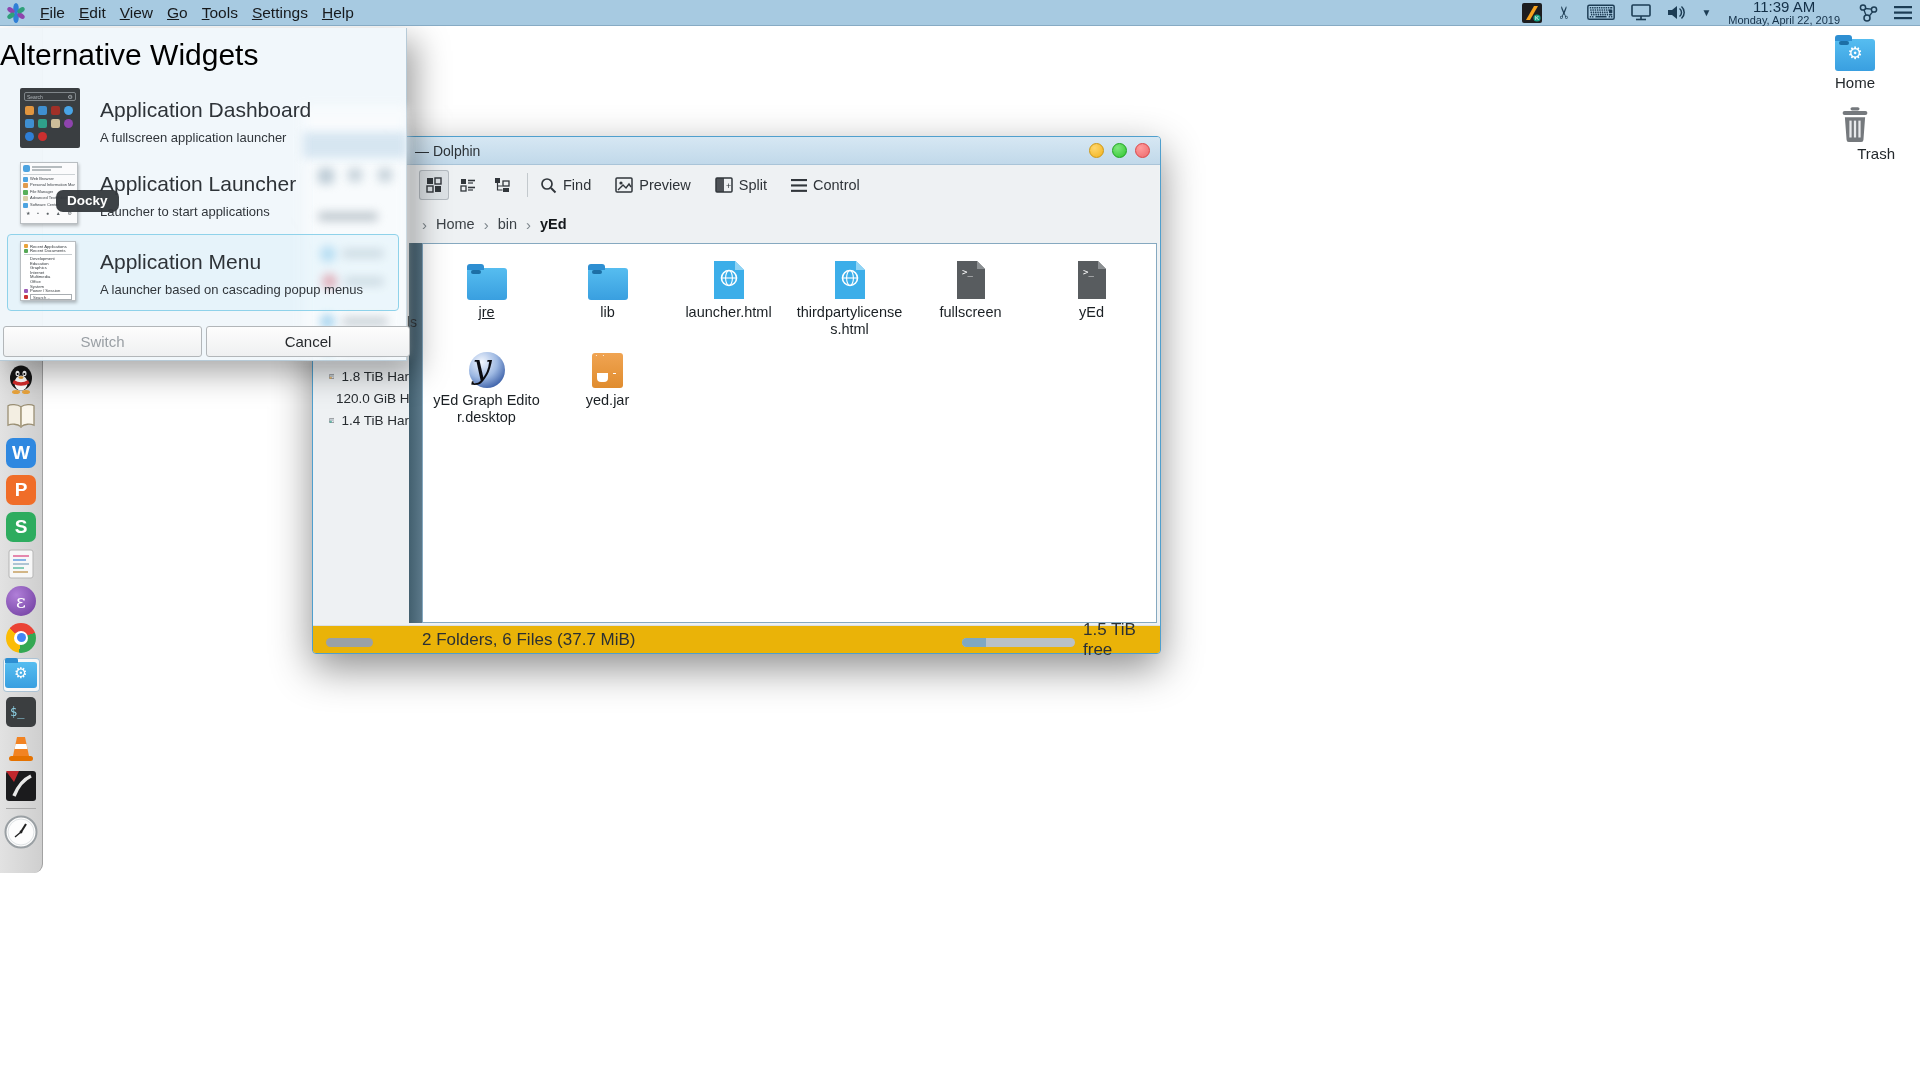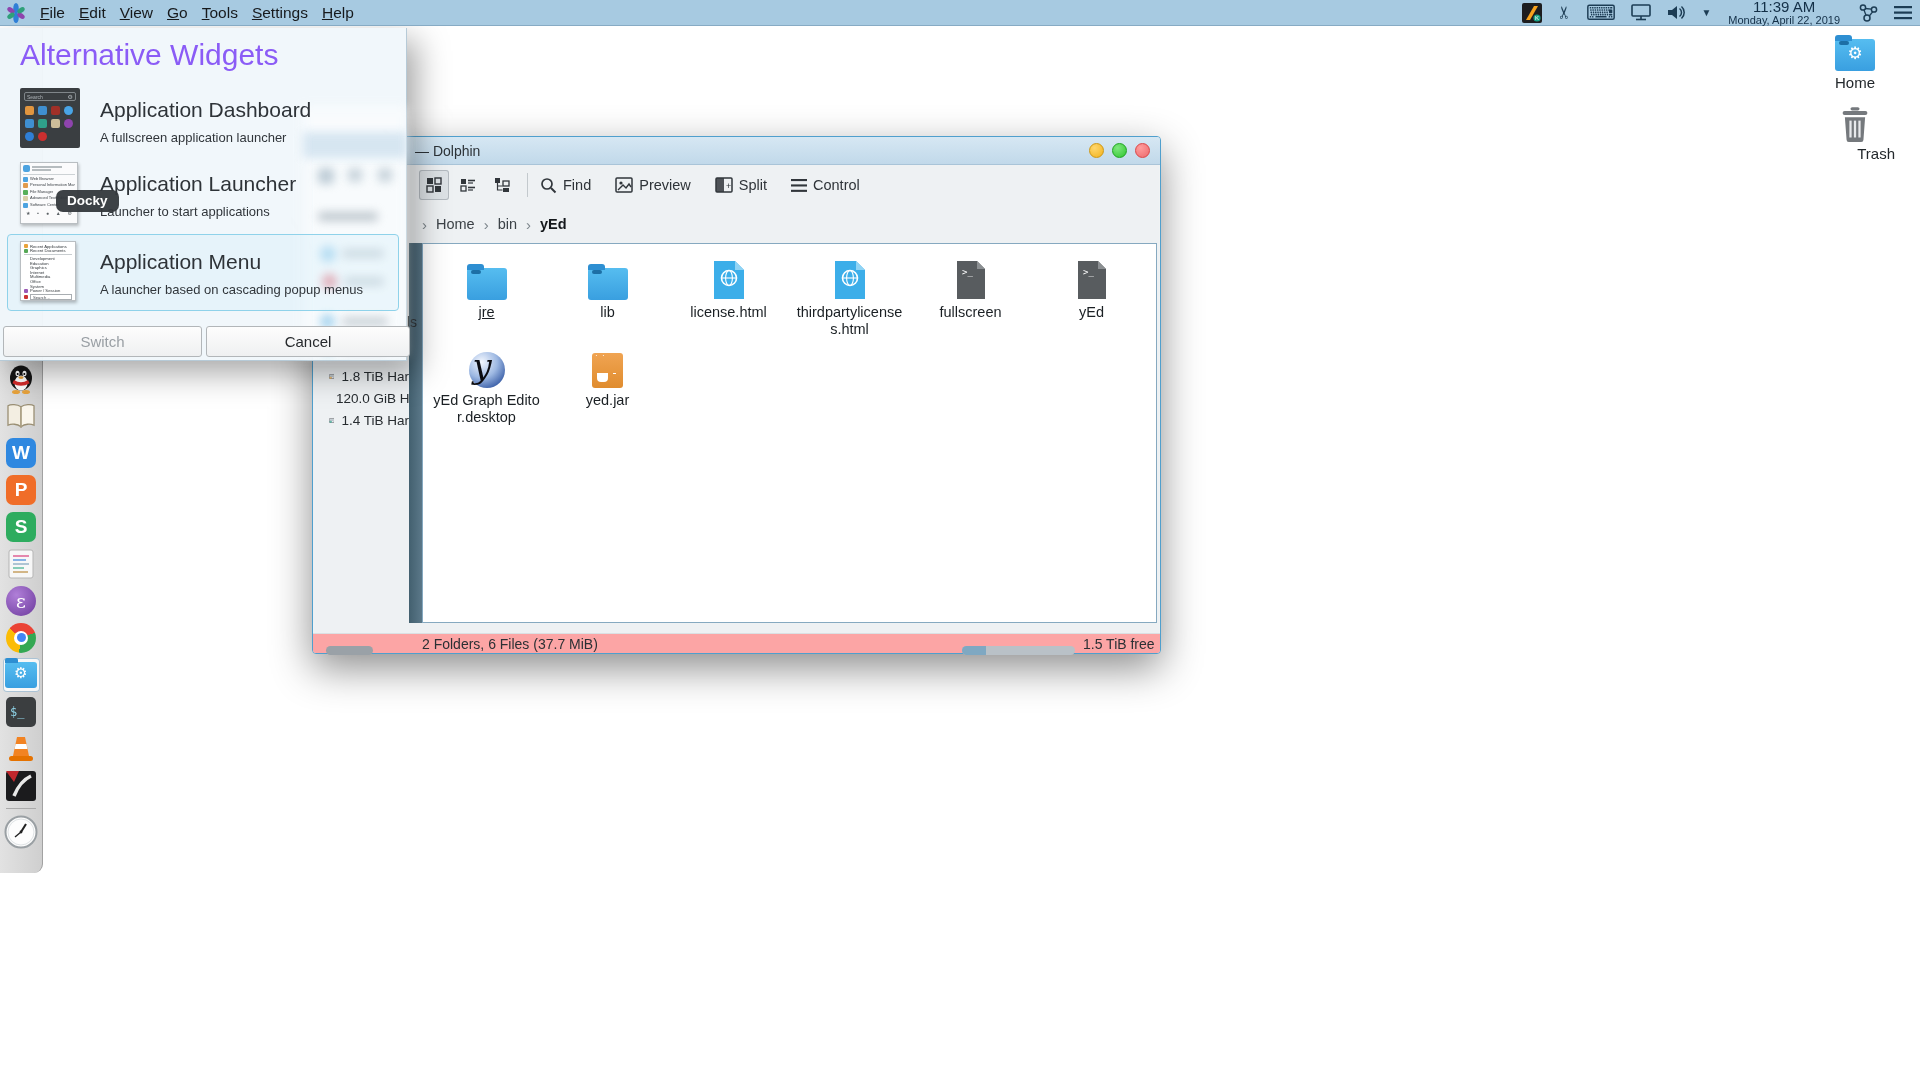--- a/index.html
+++ b/index.html
@@ -101,35 +101,35 @@
   .fname { font-size:14.5px; color:#1b2024; line-height:1.15; margin:4px auto 0; max-width:114px; word-break:break-all; }
   .fname.u { text-decoration:underline; }
   .yed-sphere { width:36px; height:36px; border-radius:50%; position:relative;
     background:radial-gradient(circle at 35% 28%,#f4f8ff,#9db8e2 45%,#3c60a8 80%,#203e78); }
   .yed-sphere span { position:absolute; left:4px; top:-6px; font-family:"DejaVu Serif","Liberation Serif",serif;
     font-style:italic; font-size:34px; color:#0b0b10; }
   .jar-icon { width:31px; height:35px; background:linear-gradient(#f0a452,#e08c2e); border-radius:3px; position:relative; }
   .jar-icon::before { content:"· ·"; position:absolute; left:3px; top:-2px; color:#fff; font-size:8px; letter-spacing:1px; }
   .jar-icon::after { content:""; position:absolute; left:5px; bottom:6px; width:11px; height:9px;
     background:#fff; border-radius:0 0 4px 4px; box-shadow:12px -4px 0 -4px #fff; }
-  #statusbar { position:absolute; left:0; bottom:0; right:0; height:20px; border-top:1px solid #dbe0e3;
-    display:flex; align-items:center; font-size:14px; color:#2b3034; border-radius:0 0 3px 3px; background:#fca5a5; }
+  #statusbar { position:absolute; left:0; bottom:0; right:0; height:28px; border-top:1px solid #dbe0e3;
+    display:flex; align-items:center; font-size:17px; color:#2b3034; border-radius:0 0 3px 3px; background:#eab308; }
   .zoom-pill { position:absolute; left:13px; top:12px; width:47px; height:9px; background:#9aa1a7; border-radius:5px; }
   #statusbar .stext { position:absolute; left:109px; }
   .capbar { position:absolute; left:649px; top:12px; width:113px; height:9px; background:#b9c1c7; border-radius:5px; }
   .capbar .fill { width:24px; height:9px; background:#7fa8c2; border-radius:5px 0 0 5px; }
   #statusbar .free { position:absolute; left:770px; }
   #ls-frag { position:absolute; left:407px; top:314px; z-index:6; font-size:14px; color:#2b3034; }
 
   
   #dialog { position:absolute; left:0; top:28px; width:407px; height:333px; z-index:10;
     background:rgba(241,247,251,.97); border-right:1px solid #b6cad7; border-bottom:1px solid #b6cad7;
     box-shadow:10px 12px 30px rgba(0,0,0,.35); }
   .smudge { position:absolute; filter:blur(5px); opacity:.65; pointer-events:none; }
-  #dlg-title { position:absolute; left:20px; top:10px; font-size:30px; color:#8b5cf6; }
+  #dlg-title { position:absolute; left:0; top:10px; font-size:30px; color:#000000; }
   .dlg-item-title { position:absolute; left:100px; font-size:21px; color:#2e3338; }
   .dlg-item-desc { position:absolute; left:100px; font-size:13px; color:#31363b; }
   .sel-box { position:absolute; left:7px; top:206px; width:392px; height:77px; border:1px solid #8fd2ea;
     border-radius:4px; background:rgba(213,238,249,.35); }
   .thumb { position:absolute; left:20px; }
   #thumb1 { top:60px; width:60px; height:60px; background:#3a3e41; border-radius:2px; padding:4px; }
   .t1-search { height:9px; border:1px solid #80868a; border-radius:2px; display:flex; align-items:center;
     justify-content:space-between; padding:0 2px; color:#aeb4b8; font-size:5px; }
   .t1-gear { font-size:6px; color:#aeb4b8; }
   .t1-grid { display:flex; flex-wrap:wrap; gap:4px; margin-top:5px; padding:0 1px; }
@@ -447,21 +447,21 @@
       <div class="fcell">
         <div class="ficon-box">
           <svg width="34" height="40" viewBox="0 0 34 40">
             <path d="M2 1 h21 l9 9 v29 h-30 z" fill="#3caee9"></path>
               <path d="M23 1 l9 9 h-9 z" fill="#90d4f5"></path>
             <circle cx="17" cy="18" r="7.5" fill="none" stroke="#fff" stroke-width="1.6"></circle>
             <ellipse cx="17" cy="18" rx="3.4" ry="7.5" fill="none" stroke="#fff" stroke-width="1.1"></ellipse>
             <line x1="9.5" y1="18" x2="24.5" y2="18" stroke="#fff" stroke-width="1.1"></line>
           </svg>
         </div>
-        <div class="fname">license.html</div>
+        <div class="fname">launcher.html</div>
       </div>
       <div class="fcell">
         <div class="ficon-box">
           <svg width="34" height="40" viewBox="0 0 34 40">
             <path d="M2 1 h21 l9 9 v29 h-30 z" fill="#3caee9"></path>
               <path d="M23 1 l9 9 h-9 z" fill="#90d4f5"></path>
             <circle cx="17" cy="18" r="7.5" fill="none" stroke="#fff" stroke-width="1.6"></circle>
             <ellipse cx="17" cy="18" rx="3.4" ry="7.5" fill="none" stroke="#fff" stroke-width="1.1"></ellipse>
             <line x1="9.5" y1="18" x2="24.5" y2="18" stroke="#fff" stroke-width="1.1"></line>
           </svg>

